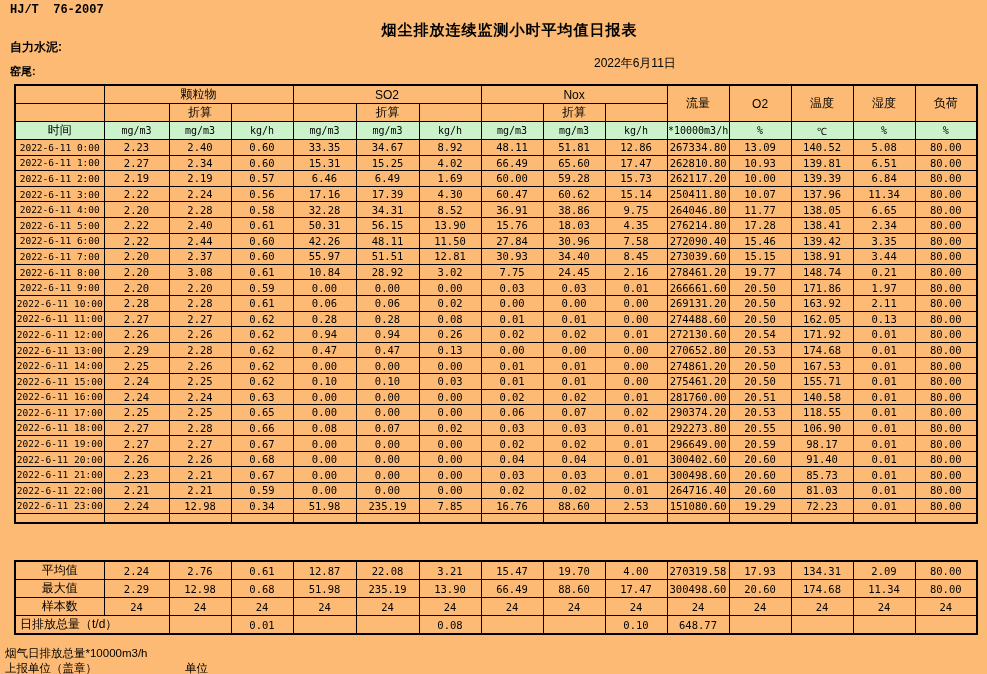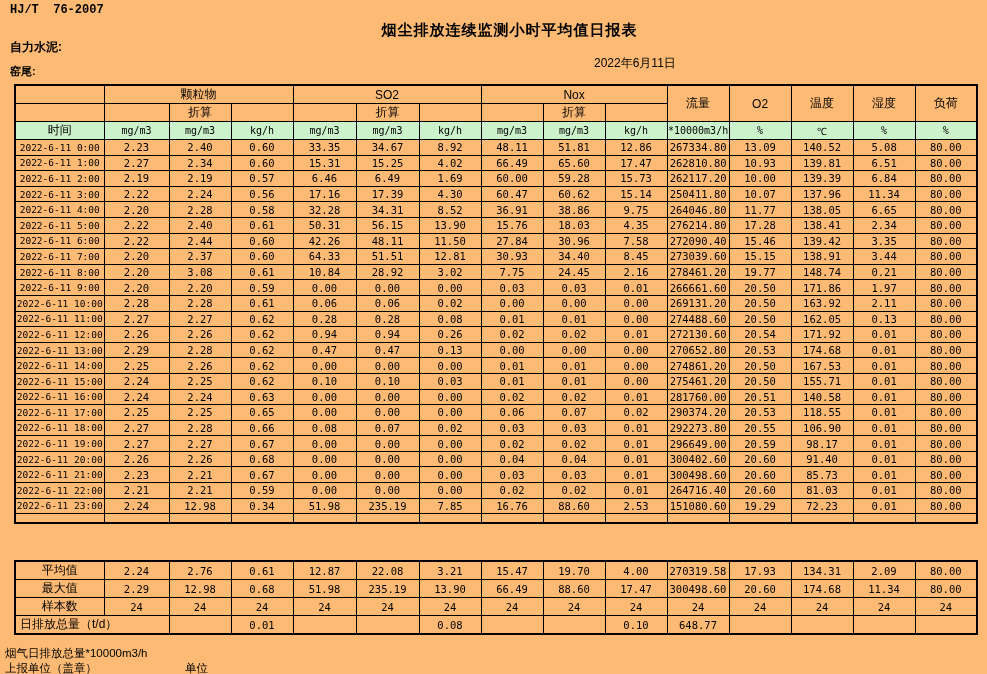--- a/index.html
+++ b/index.html
@@ -226,21 +226,21 @@
           <td>15.46</td>
           <td>139.42</td>
           <td>3.35</td>
           <td>80.00</td>
         </tr>
         <tr>
           <td>2022-6-11 7:00</td>
           <td>2.20</td>
           <td>2.37</td>
           <td>0.60</td>
-          <td>64.33</td>
+          <td>55.97</td>
           <td>51.51</td>
           <td>12.81</td>
           <td>30.93</td>
           <td>34.40</td>
           <td>8.45</td>
           <td>273039.60</td>
           <td>15.15</td>
           <td>138.91</td>
           <td>3.44</td>
           <td>80.00</td>

